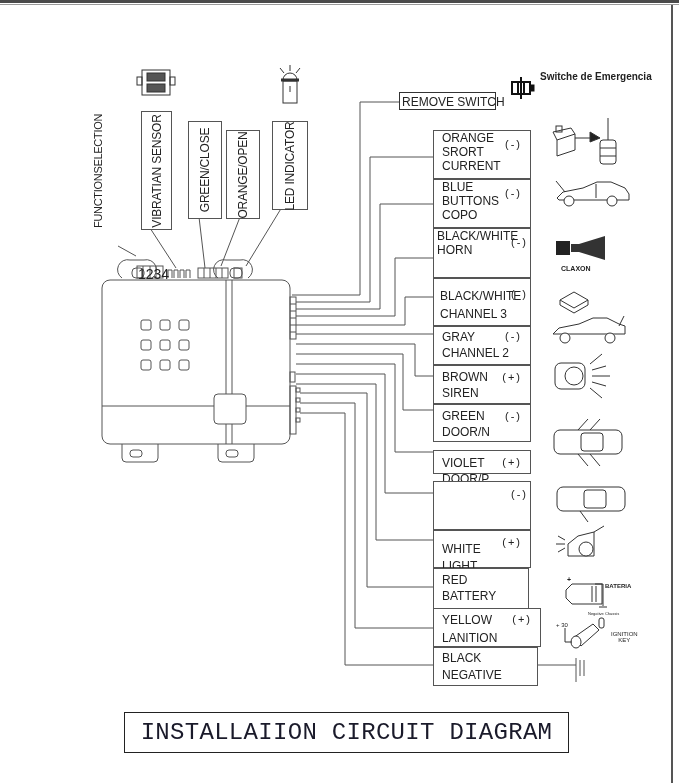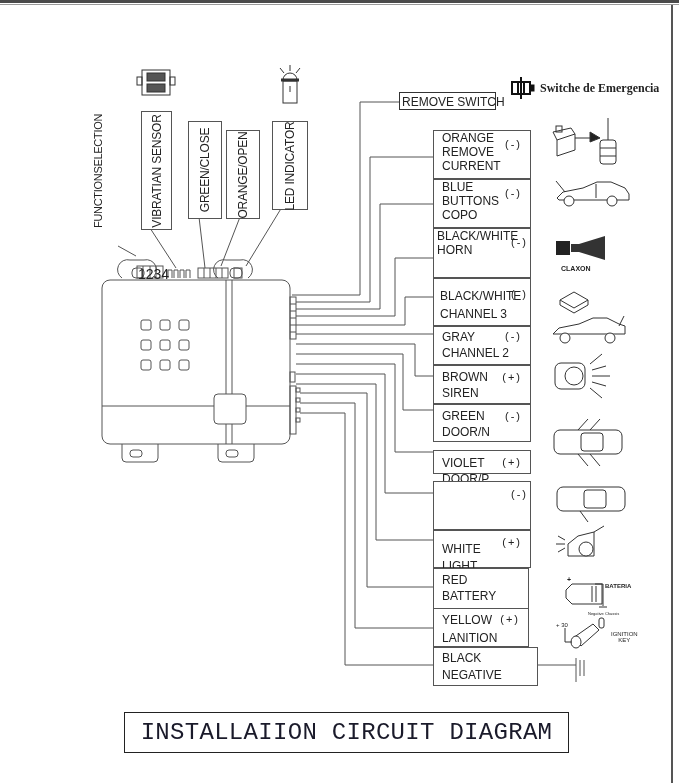--- a/index.html
+++ b/index.html
@@ -10,21 +10,21 @@
   svg.diagram { position:absolute; left:0; top:0; }
   .vlabel { position:absolute; border:1px solid #555; background:#fff; display:flex; align-items:center; justify-content:center; }
   .vlabel span { display:block; transform:rotate(-90deg); white-space:nowrap; font-size:12px; letter-spacing:-0.2px; }
   .func-sel-wrap { position:absolute; left:92px; top:228px; }
   .func-sel-wrap span { display:block; transform:rotate(-90deg); transform-origin:left top; font-size:11px; white-space:nowrap; letter-spacing:-0.3px; }
   .remove-switch { position:absolute; left:399px; top:92px; width:97px; height:18px; border:1px solid #333; font-size:12px; line-height:18px; padding-left:2px; box-sizing:border-box; white-space:nowrap; }
   .wire-box { position:absolute; left:433px; width:98px; border:1px solid #555; box-sizing:border-box; background:#fff; font-size:12px; line-height:14px; }
   .wire-box .lines { position:absolute; left:8px; top:0; }
   .wire-box .polarity { position:absolute; right:8px; top:6px; font-size:11px; letter-spacing:2px; }
   .wire-box.wide .lines { left:3px; }
-  .emerg-text { position:absolute; left:540px; top:81px; font-family:Liberation Serif, serif; font-size:12px; font-weight:bold; white-space:nowrap; }
+  .emerg-text { position:absolute; left:540px; top:71px; font-family:Liberation Sans, sans-serif; font-size:10px; font-weight:bold; white-space:nowrap; }
   .claxon { position:absolute; left:561px; top:265px; font-size:7px; font-weight:bold; }
   .bateria { position:absolute; left:605px; top:583px; font-size:6px; font-weight:bold; }
   .neg-chassis { position:absolute; left:588px; top:611px; font-size:4px; }
   .ign-key { position:absolute; left:611px; top:631px; font-size:6px; line-height:6px; text-align:center; }
   .plus30 { position:absolute; left:556px; top:622px; font-size:6px; }
   .plus-bat { position:absolute; left:567px; top:576px; font-size:7px; font-weight:bold; }
   .title-box { position:absolute; left:124px; top:712px; width:445px; height:41px; border:1px solid #222; box-sizing:border-box; display:flex; align-items:center; justify-content:center; font-family:Liberation Mono, monospace; font-size:24px; letter-spacing:0.3px; color:#1a1a2a; white-space:nowrap; }
   .pin-nums { position:absolute; left:138px; top:266px; font-size:14px; letter-spacing:0px; }
 </style>
 </head>
@@ -236,21 +236,21 @@
   <span>LED INDICATOR</span>
 </div>
 <div class="pin-nums">1234</div>
 
 <div class="remove-switch">REMOVE SWITCH</div>
 <div class="emerg-text">Switche de Emergencia</div>
 
 <div class="wire-box" style="top:130px; height:49px;">
   <div class="lines">
     <div>ORANGE</div>
-    <div>REMOVE</div>
+    <div>SRORT</div>
     <div>CURRENT</div>
   </div>
   <div class="polarity">(-)</div>
 </div>
 <div class="wire-box" style="top:179px; height:49px;">
   <div class="lines">
     <div>BLUE</div>
     <div>BUTTONS</div>
     <div>COPO</div>
   </div>
@@ -307,21 +307,21 @@
     <div>LIGHT</div>
   </div>
   <div class="polarity" style="top:4px;">(+)</div>
 </div>
 <div class="wire-box" style="top:568px; height:56px; left:433px; width:96px;">
   <div class="lines" style="line-height:16px; top:3px;">
     <div>RED</div>
     <div>BATTERY</div>
   </div>
 </div>
-<div class="wire-box" style="top:608px; height:39px; width:96px;">
+<div class="wire-box" style="top:608px; height:39px; width:108px;">
   <div class="lines" style="line-height:18px; top:2px;">
     <div>YELLOW</div>
     <div>LANITION</div>
   </div>
   <div class="polarity" style="top:3px;">(+)</div>
 </div>
 <div class="wire-box" style="top:647px; height:39px; width:105px;">
   <div class="lines" style="line-height:17px; top:2px;">
     <div>BLACK</div>
     <div>NEGATIVE</div>

